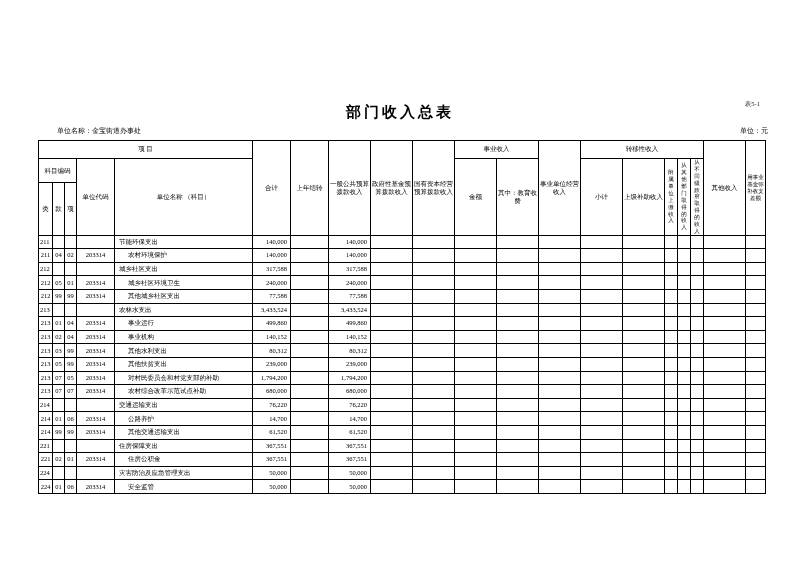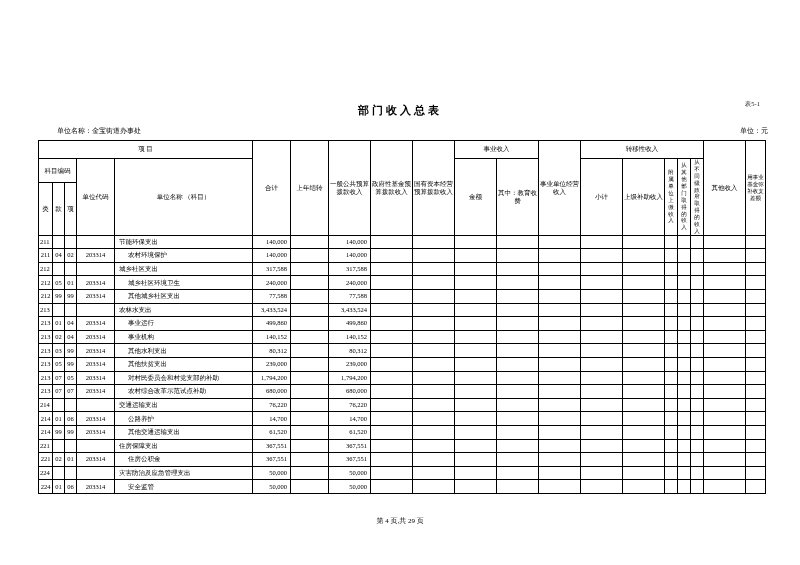--- a/index.html
+++ b/index.html
@@ -4,21 +4,21 @@
 <style>
   html,body{margin:0;padding:0;}
   body{
     width:800px;height:565px;background:#ffffff;position:relative;
     font-family:"Liberation Serif","DejaVu Serif",serif;color:#000;
     overflow:hidden;
   }
   .page{position:absolute;inset:0;background:#fff;}
   .form-no{position:absolute;top:100px;right:40px;font-size:6.5px;color:#222;}
   .title{position:absolute;top:103px;left:0;right:0;text-align:center;
-    font-size:11px;font-weight:bold;letter-spacing:3px;}
+    font-size:15px;font-weight:bold;letter-spacing:3px;}
   .meta{position:absolute;top:126px;left:57px;right:32px;display:flex;
     justify-content:space-between;font-size:7px;}
   table{
     position:absolute;left:38px;top:140px;width:727px;
     border-collapse:collapse;table-layout:fixed;
     border:1.5px solid #000;
   }
   td{
     border:0.8px solid #000;padding:0 1px;font-size:6.5px;line-height:1.25;
     text-align:center;vertical-align:middle;overflow:hidden;
@@ -519,15 +519,14 @@
           <td></td>
           <td></td>
           <td></td>
           <td></td>
           <td></td>
           <td></td>
         </tr>
       </tbody>
   </table>
 
-  <div class="footer">第 4 页,共 29 页</div>
 
 </div>
 
 </body></html>

